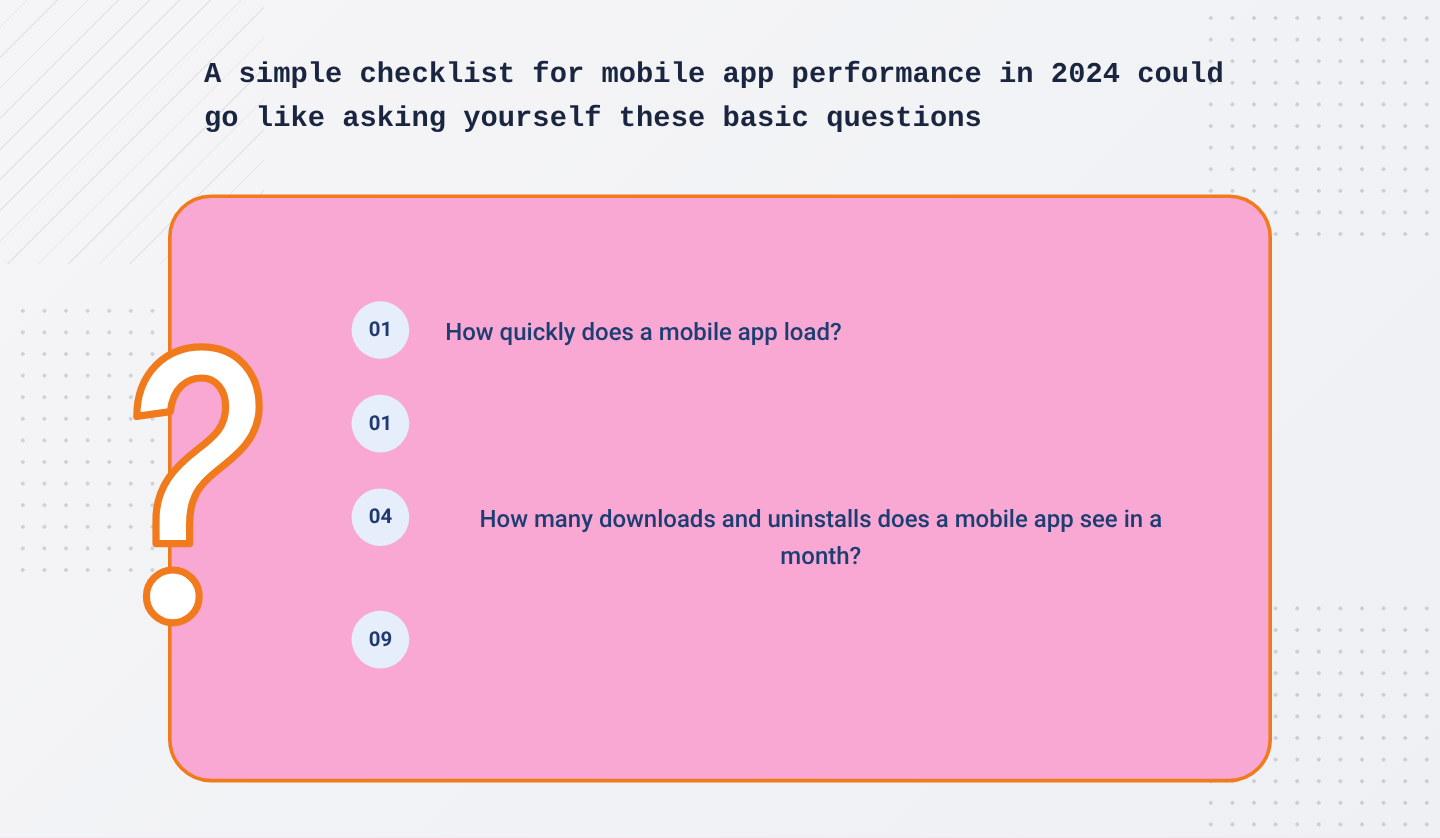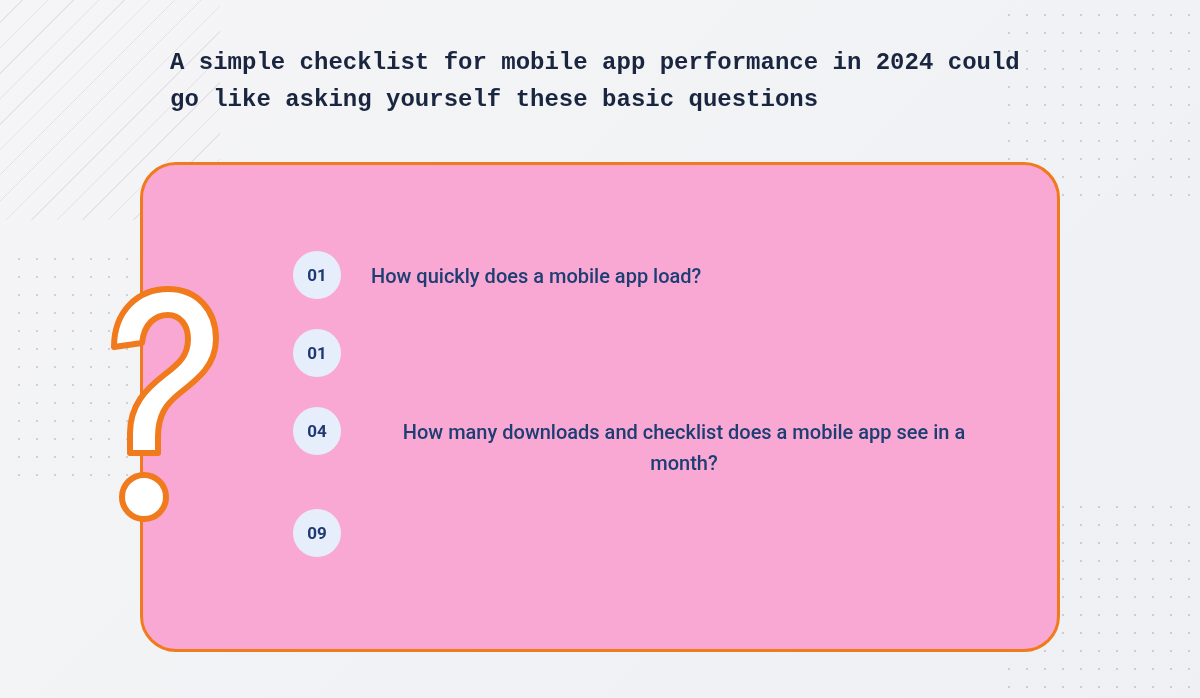--- a/index.html
+++ b/index.html
@@ -180,21 +180,21 @@
         <div class="item-text">How quickly does a mobile app load?</div>
       </div>
 
       <div class="item">
         <div class="badge">01</div>
       </div>
 
 
       <div class="item">
         <div class="badge">04</div>
-        <div class="item-text">How many downloads and checklist does a mobile app see in a month?</div>
+        <div class="item-text">How many downloads and uninstalls does a mobile app see in a month?</div>
       </div>
 
       <div class="item">
         <div class="badge">09</div>
       </div>
 
     </div>
   </div>
 </div>
 

